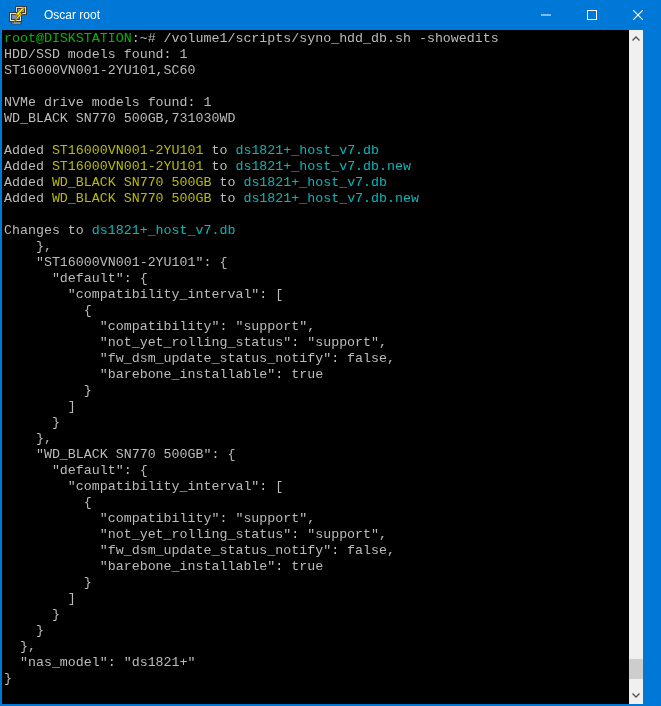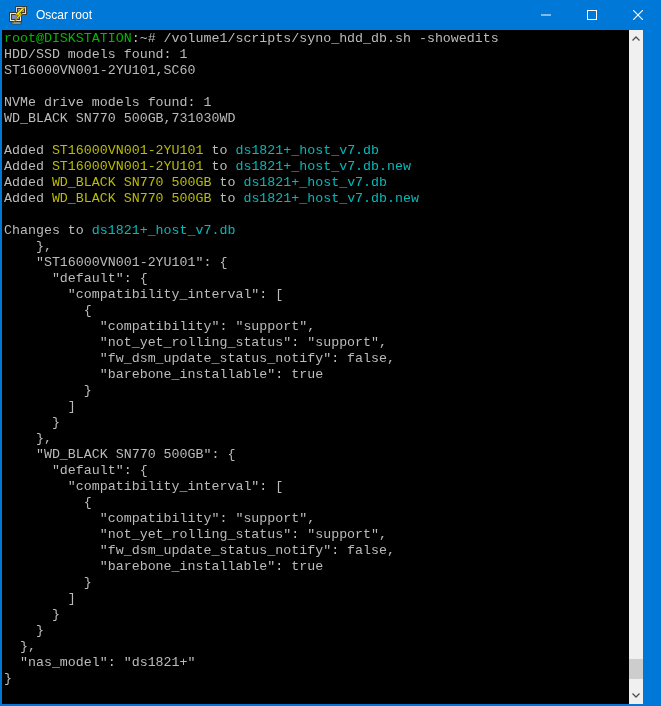--- a/index.html
+++ b/index.html
@@ -25,21 +25,21 @@
     color: #ffffff;
   }
   .app-icon {
     width: 20px; height: 20px;
     margin-left: 8px;
     display: inline-flex;
     align-items: center;
     justify-content: center;
   }
   .title-text {
-    margin-left: 8px;
+    margin-left: 16px;
     font-size: 12px;
     color: #ffffff;
     white-space: nowrap;
     flex: 1 1 auto;
   }
   .caption-buttons { display: flex; height: 30px; }
   .cap-btn {
     width: 46px; height: 30px;
     display: flex; align-items: center; justify-content: center;
     cursor: default;

